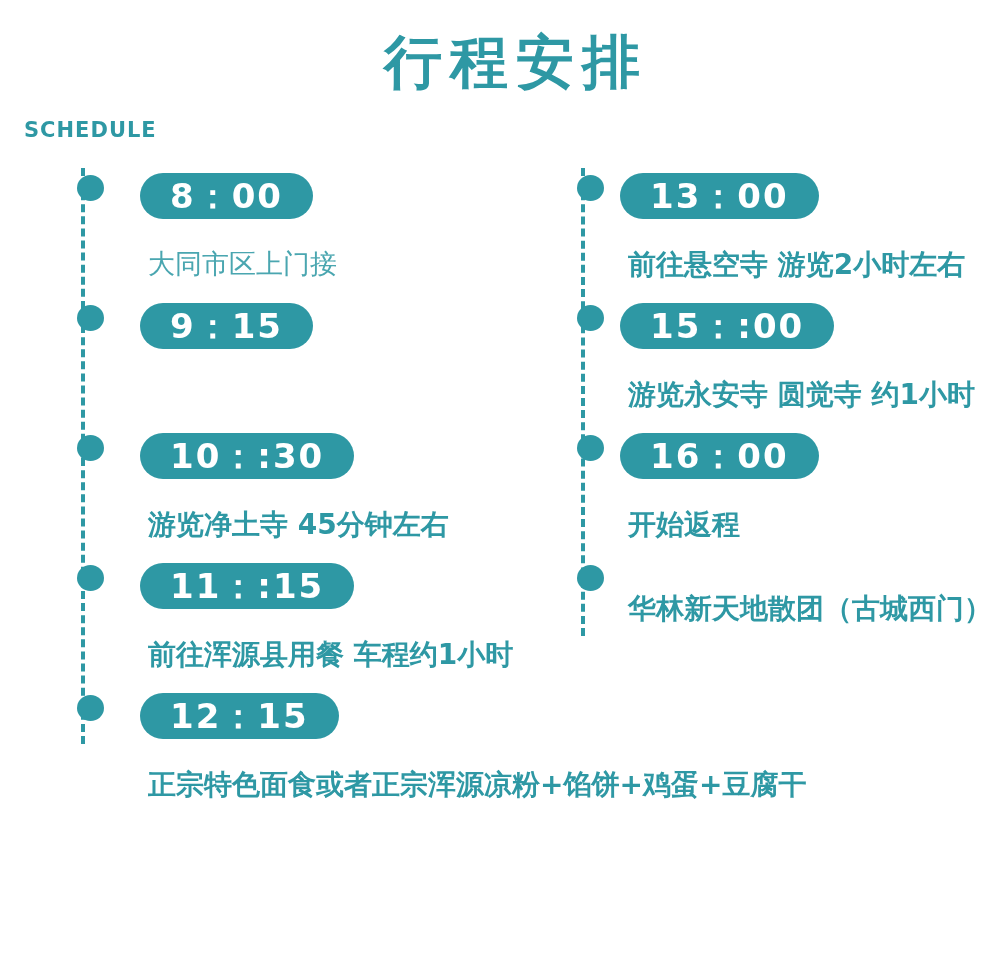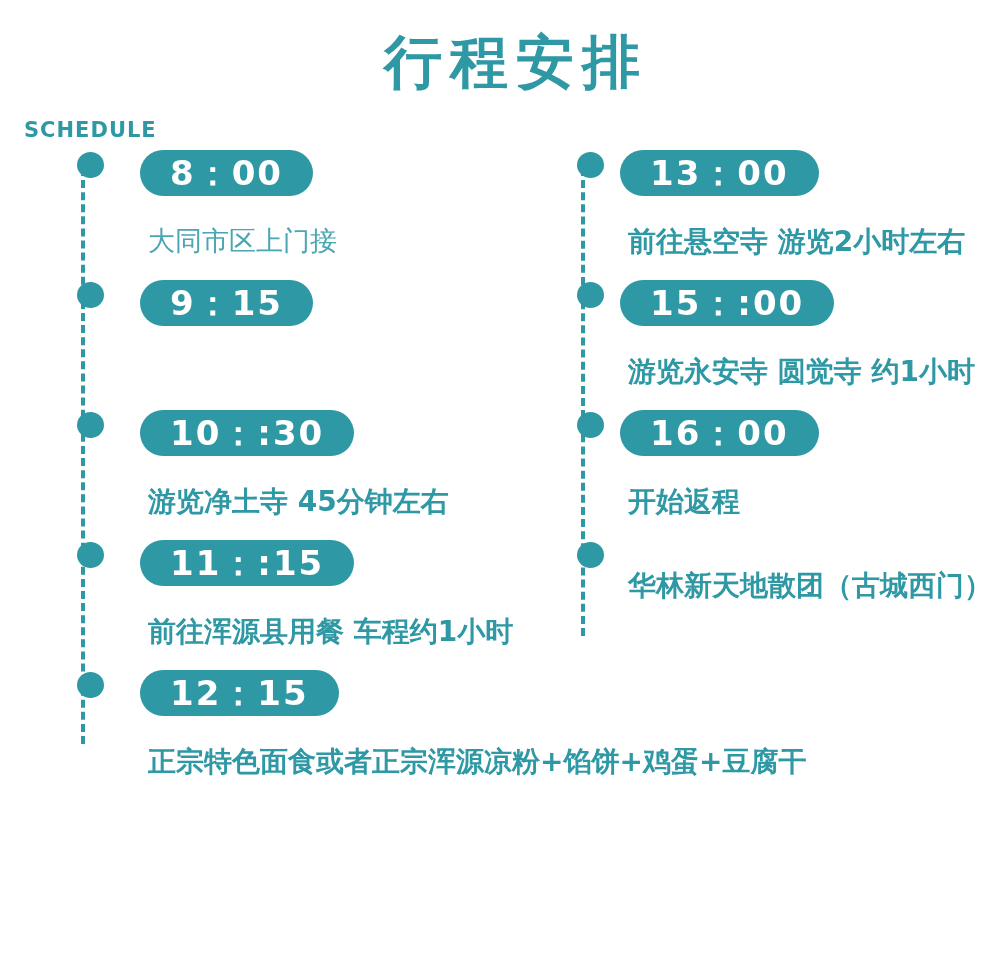--- a/index.html
+++ b/index.html
@@ -43,21 +43,21 @@
   }
   .timeline-line {
     position: absolute;
     width: 0;
     border-left: 4px dashed var(--teal);
   }
   .line-left  { left: 65px;  top: 152px; height: 576px; }
   .line-right { left: 565px; top: 152px; height: 468px; }
   .col {
     position: absolute;
-    top: 118px;
+    top: 141px;
     width: 470px;
   }
   .col-left  { left: 108px; }
   .col-right { left: 588px; }
   .entry {
     position: relative;
     height: 130px;
   }
   .dot {
     position: absolute;

